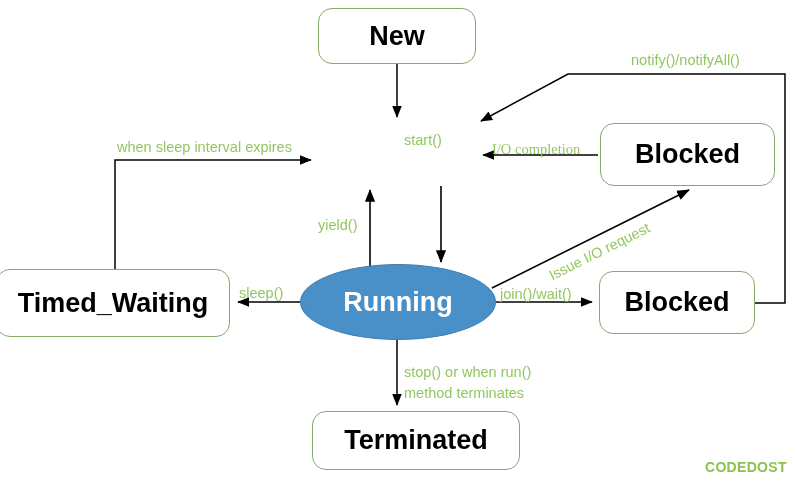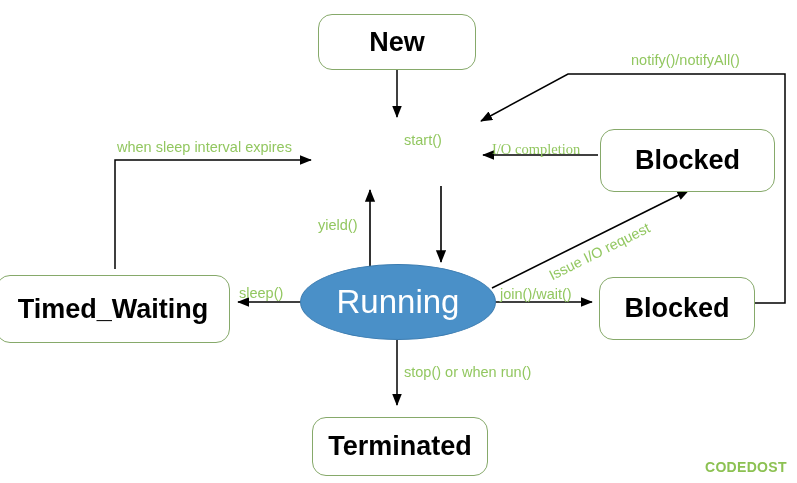--- a/index.html
+++ b/index.html
@@ -24,21 +24,20 @@
   }
   .state-box {
     position: absolute;
     box-sizing: border-box;
     border: 1.4px solid #86a96a;
     border-radius: 14px;
     background: #ffffff;
     display: flex;
     align-items: center;
     justify-content: center;
-    margin-top: 6px;
   }
   .state-label {
     font-family: "Liberation Sans", sans-serif;
     font-weight: bold;
     font-size: 27px;
     color: #000000;
     letter-spacing: 0px;
     white-space: nowrap;
   }
   .state-ellipse {
@@ -46,22 +45,22 @@
     box-sizing: border-box;
     background: #4a90c8;
     border: 1px solid #3c7cb0;
     border-radius: 50%;
     display: flex;
     align-items: center;
     justify-content: center;
   }
   .ellipse-label {
     font-family: "Liberation Sans", sans-serif;
-    font-weight: normal;
-    font-size: 33px;
+    font-weight: bold;
+    font-size: 27px;
     color: #ffffff;
     white-space: nowrap;
   }
   .edge-label {
     position: absolute;
     font-family: "Liberation Sans", sans-serif;
     font-size: 14.5px;
     color: #92c760;
     white-space: nowrap;
     line-height: 19px;
@@ -150,21 +149,21 @@
   </div>
 
   <div class="state-box" style="left:-4px; top:269px; width:234px; height:68px;">
     <span class="state-label">Timed_Waiting</span>
   </div>
 
   <div class="state-box" style="left:599px; top:271px; width:156px; height:63px;">
     <span class="state-label">Blocked</span>
   </div>
 
-  <div class="state-box" style="left:312px; top:411px; width:176px; height:59px;">
+  <div class="state-box" style="left:312px; top:411px; width:208px; height:59px;">
     <span class="state-label">Terminated</span>
   </div>
 
   <div class="edge-label" style="left:404px; top:83px;margin-top:48px;">start()</div>
 
 
   <div class="edge-label" style="left:318px; top:216px;">yield()</div>
 
   <div class="edge-label" style="left:239px; top:284px;">sleep()</div>
 
@@ -173,17 +172,18 @@
   <div class="edge-label rot" style="left:546px; top:268px; transform: rotate(-26.5deg);">Issue I/O request</div>
 
   <div class="edge-label" style="left:492px; top:140px;font-family:Liberation Serif, serif;">I/O completion</div>
 
   <div class="edge-label" style="left:500px; top:285px;text-align:right;">join()/wait()</div>
 
   <div class="edge-label" style="left:631px; top:51px;">notify()/notifyAll()</div>
 
   <div class="edge-label multi" style="left:404px; top:362px; width:150px;">
     <div>stop() or when run()</div>
+    <div>method terminates</div>
   </div>
 
   <div class="watermark" style="left:705px; top:459px;">CODEDOST</div>
 
 </div>
 
 </body></html>

